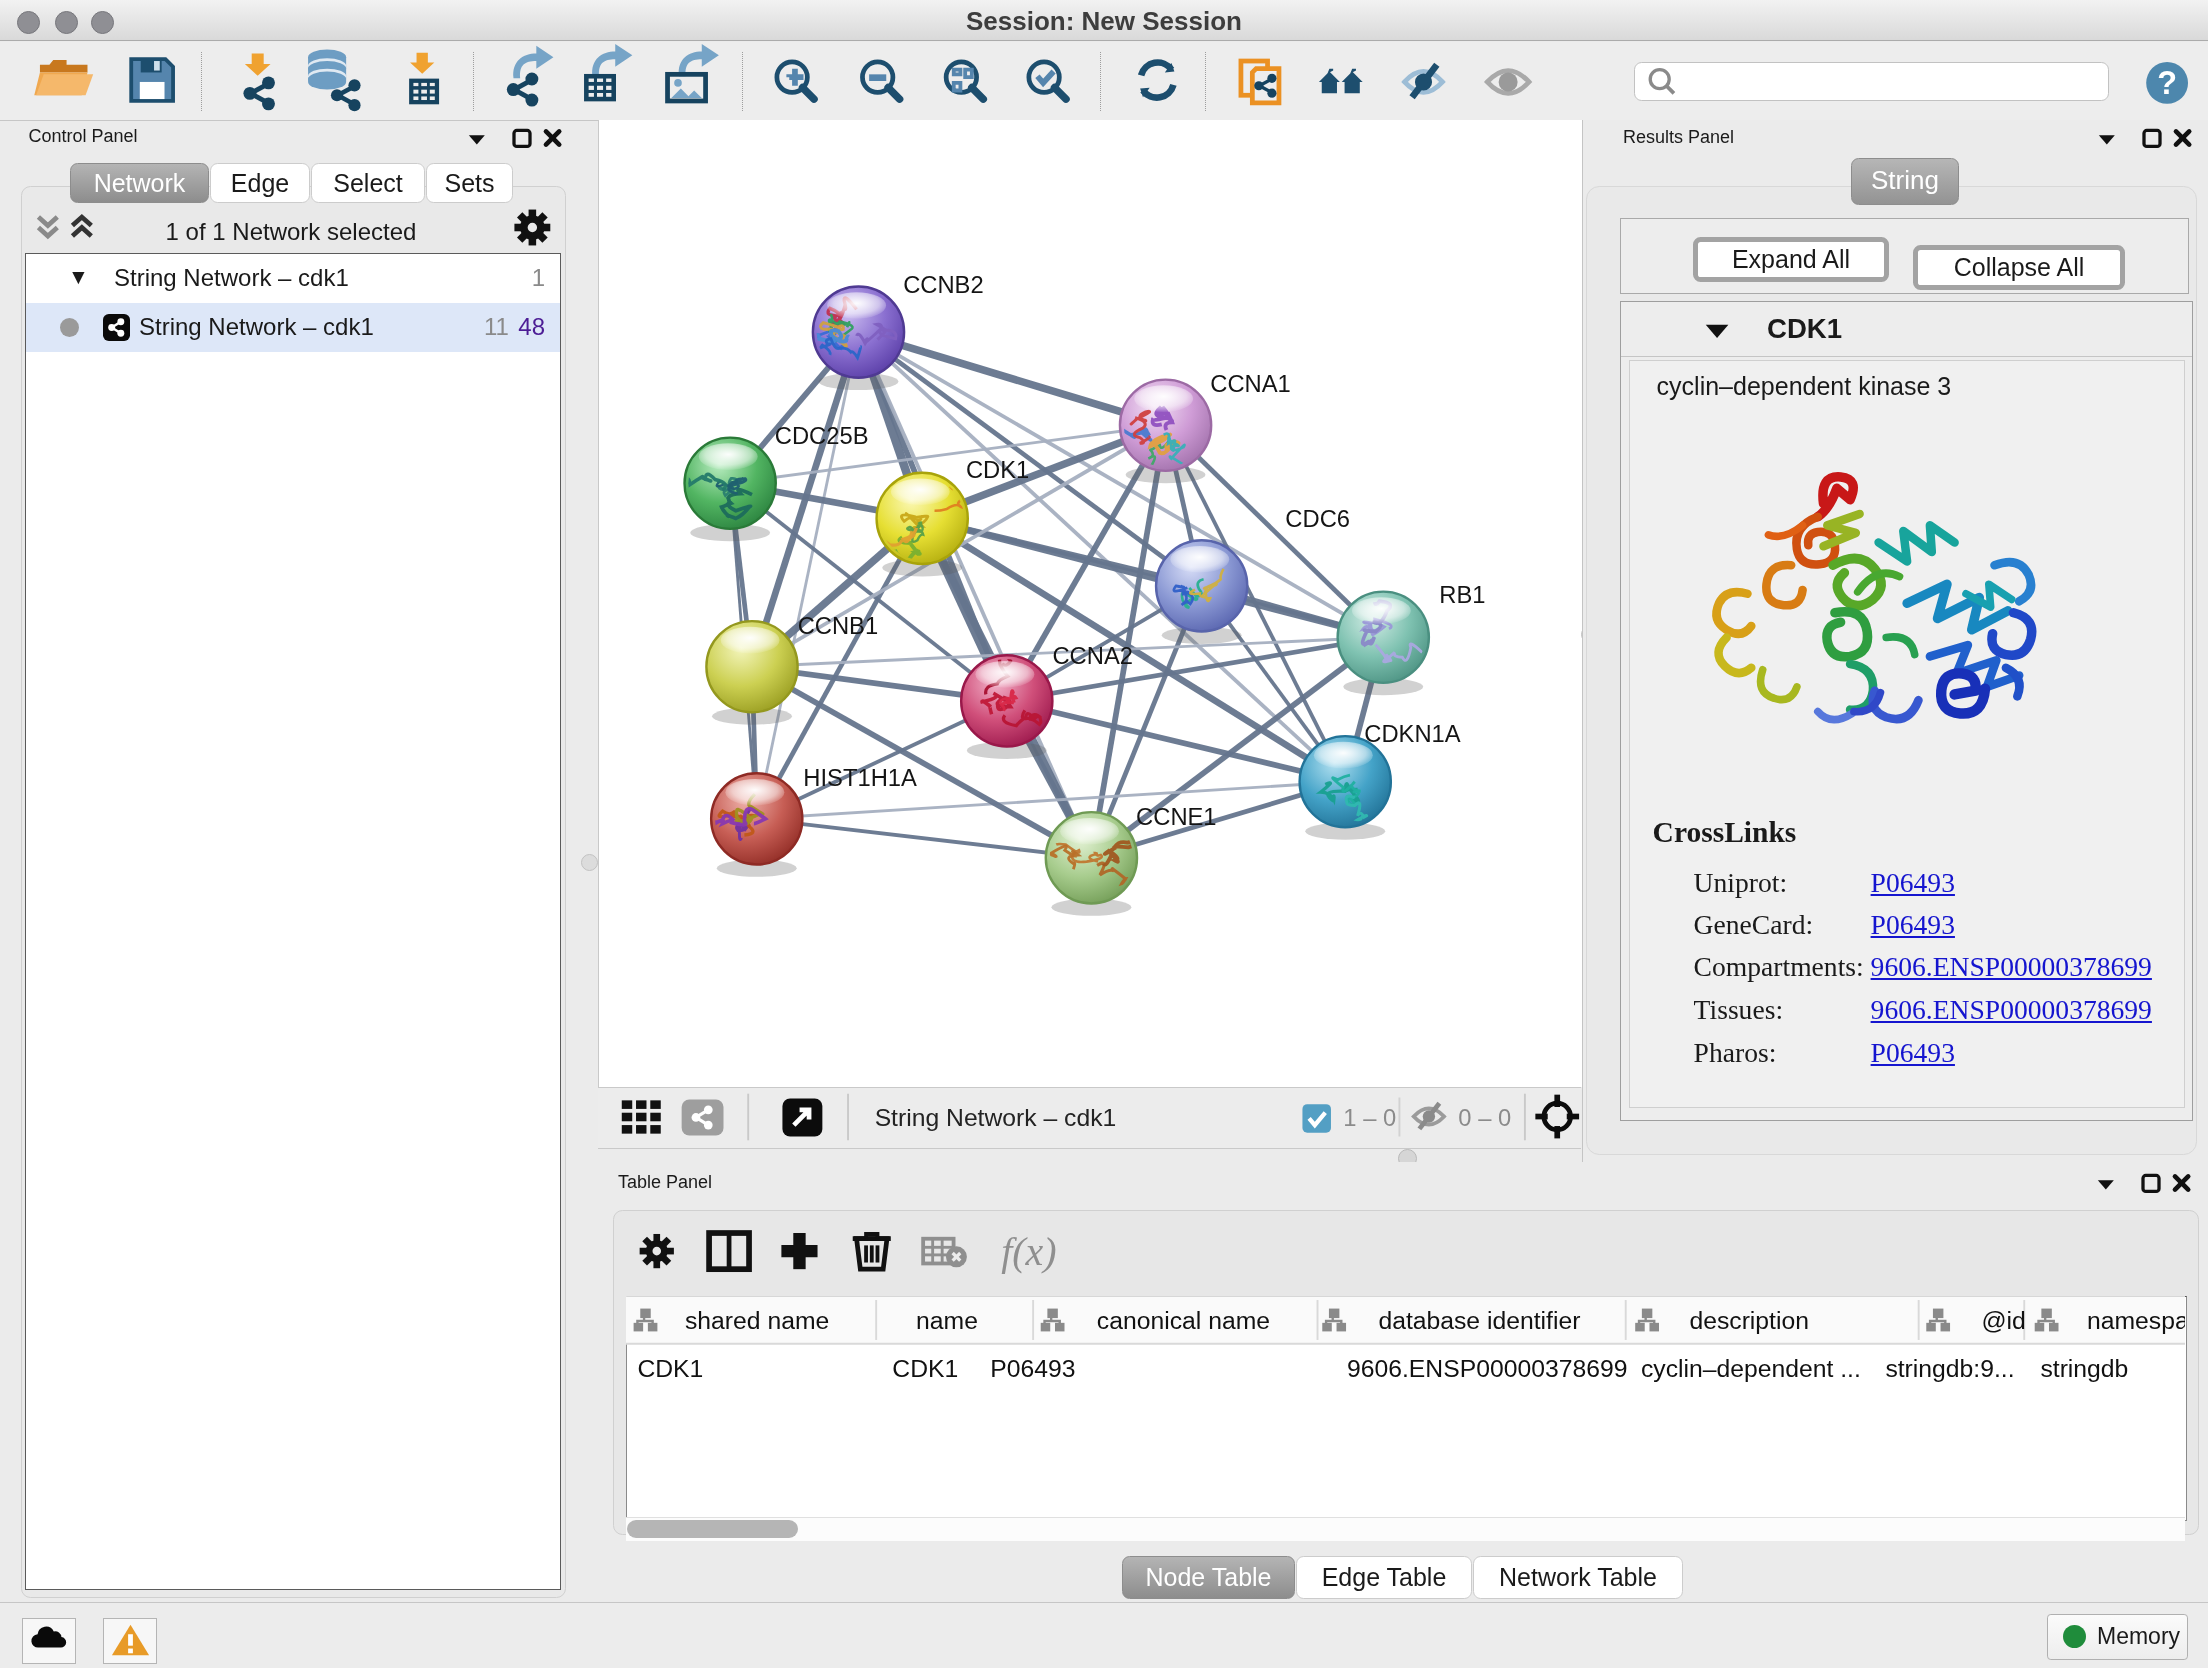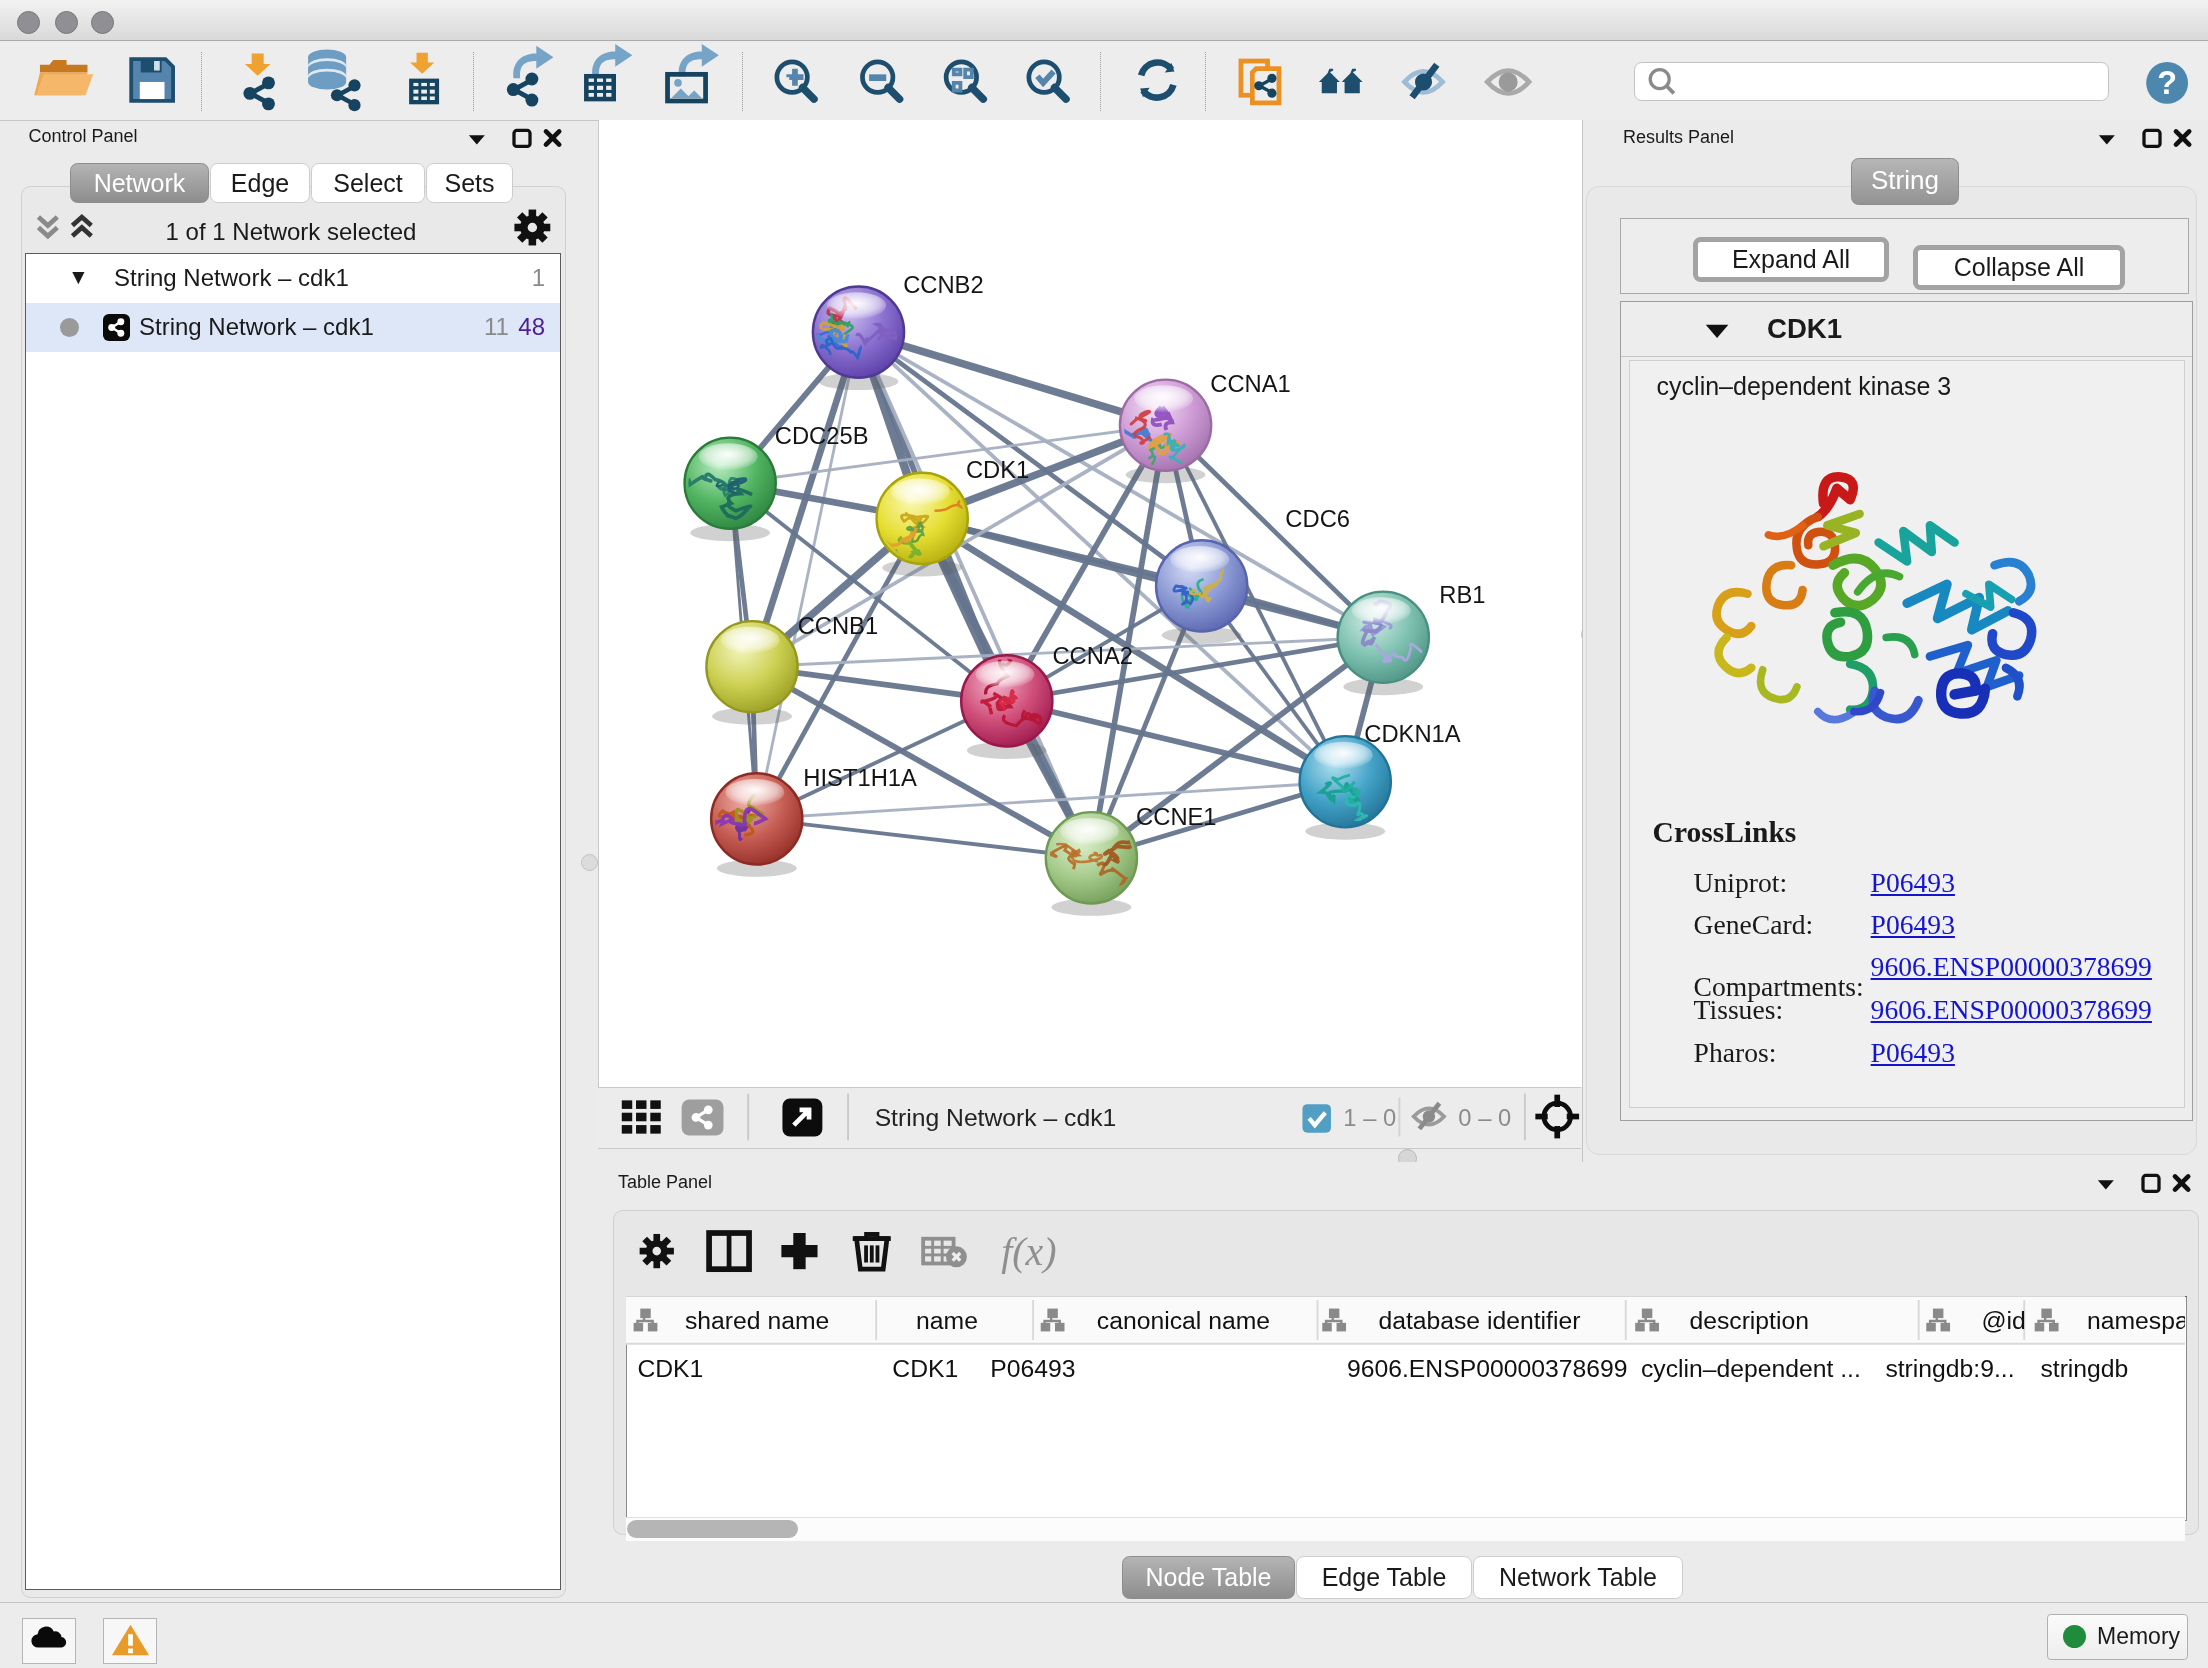--- a/index.html
+++ b/index.html
@@ -53,20 +53,21 @@
   .sbtn{position:absolute;top:15px;width:52px;height:44px;background:#f7f7f7;
     border:1.9px solid #b5b5b5;text-align:center;}
 </style>
 </head>
 <body>
 
 <div id="titlebar" class="abs">
   <div class="light" style="left:17px"></div>
   <div class="light" style="left:55px"></div>
   <div class="light" style="left:91px"></div>
+  <div id="title">Session: New Session</div>
 </div>
 
 <div id="toolbar" class="abs">
   <svg width="2208" height="78" style="position:absolute;left:0;top:0" viewBox="0 0 2322 82">
     <defs>
       <g id="share" fill="#16435f">
         <line x1="-11" y1="0" x2="11" y2="-12" stroke="#16435f" stroke-width="6"></line>
         <line x1="-11" y1="0" x2="11" y2="12" stroke="#16435f" stroke-width="6"></line>
         <circle cx="11" cy="-13" r="8"></circle>
           <circle cx="-12" cy="0" r="8"></circle>
@@ -674,21 +675,21 @@
           <path d="M342,228 q20,10 12,30" stroke="#2050c8" stroke-width="9"></path>
           <path d="M210,254 q-6,22 -28,20" stroke="#3048c8" stroke-width="8"></path>
         </g>
       </svg>
       <div style="position:absolute;left:23px;top:455px;font-family:'Liberation Serif',serif;font-size:29.5px;font-weight:bold;">CrossLinks</div>
       <div style="font-family:'Liberation Serif',serif;font-size:27.6px;">
         <div style="position:absolute;left:64px;top:506px;">Uniprot:</div>
         <div style="position:absolute;left:241px;top:506px;color:#1515cf;text-decoration:underline;">P06493</div>
         <div style="position:absolute;left:64px;top:548px;text-align:right;">GeneCard:</div>
         <div style="position:absolute;left:241px;top:548px;color:#1515cf;text-decoration:underline;">P06493</div>
-        <div style="position:absolute;left:64px;top:590px;margin-top:20px;">Compartments:</div>
+        <div style="position:absolute;left:64px;top:590px;">Compartments:</div>
         <div style="position:absolute;left:241px;top:590px;color:#1515cf;text-decoration:underline;">9606.ENSP00000378699</div>
         <div style="position:absolute;left:64px;top:633px;">Tissues:</div>
         <div style="position:absolute;left:241px;top:633px;color:#1515cf;text-decoration:underline;">9606.ENSP00000378699</div>
         <div style="position:absolute;left:64px;top:676px;">Pharos:</div>
         <div style="position:absolute;left:241px;top:676px;color:#1515cf;text-decoration:underline;">P06493</div>
       </div>
     </div>
   </div>
 </div>
 

